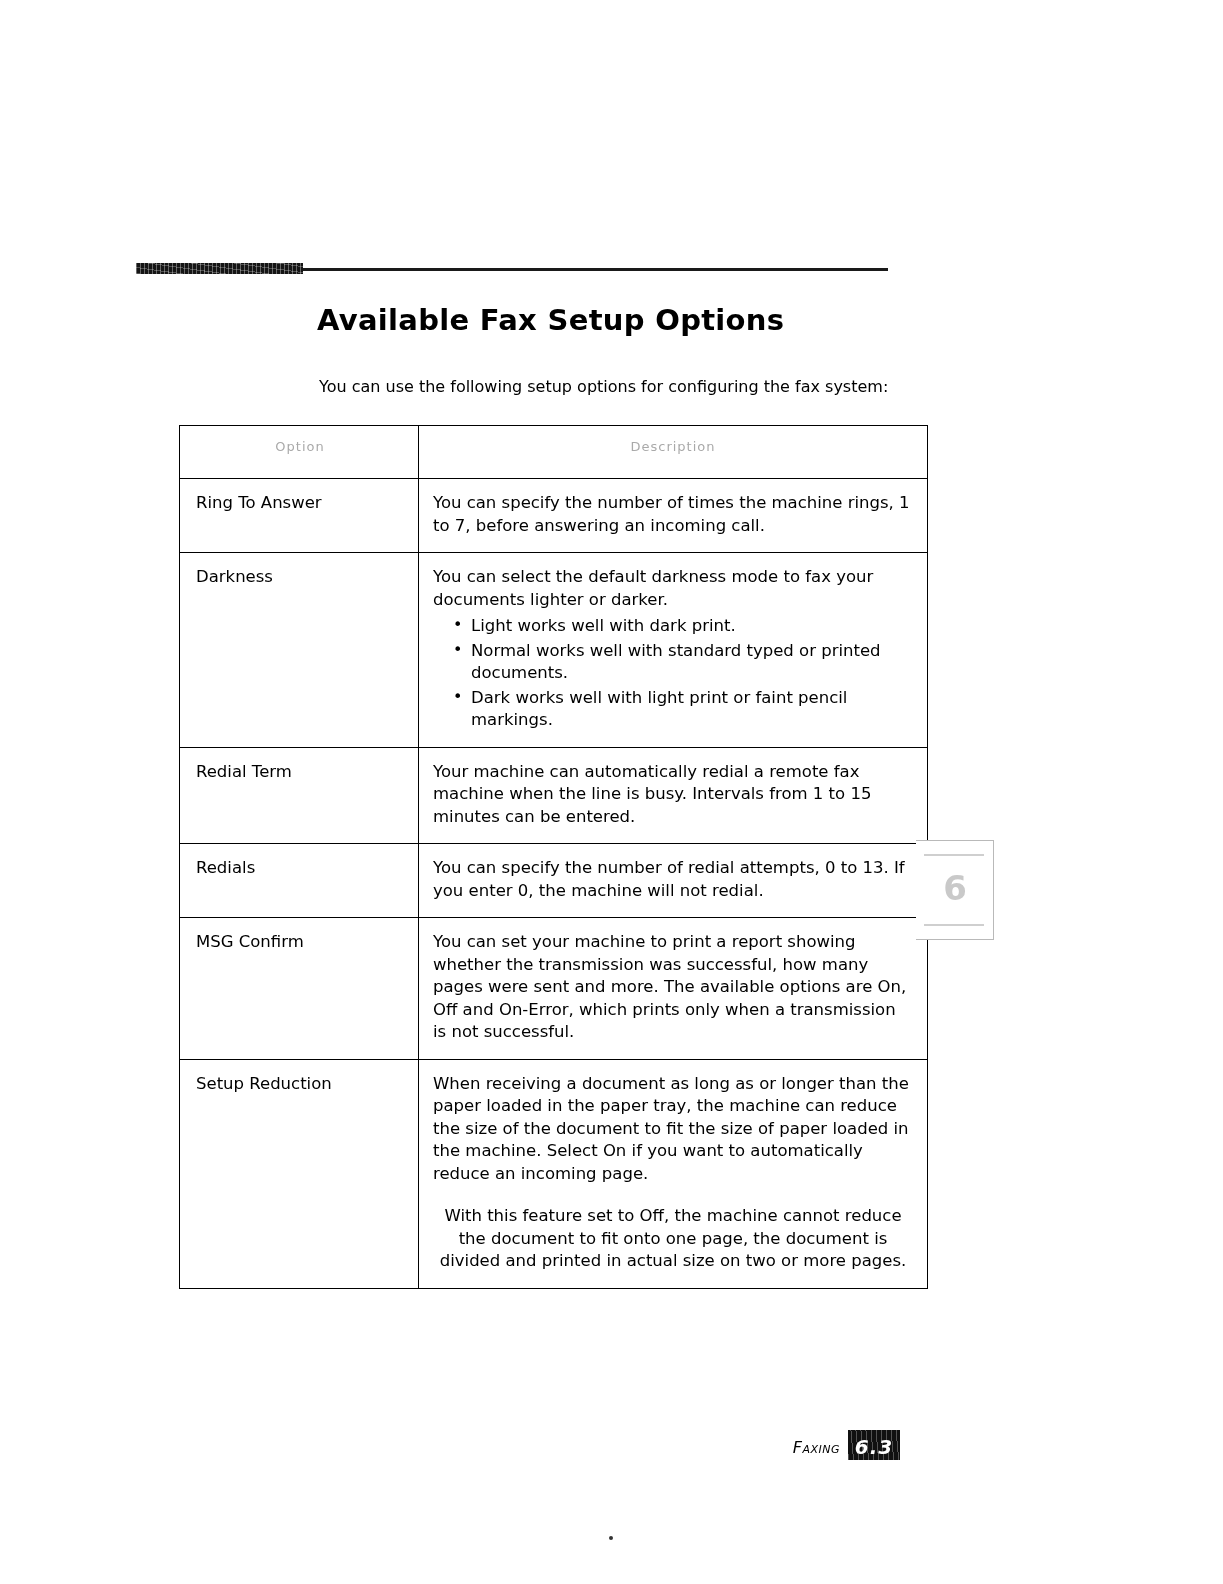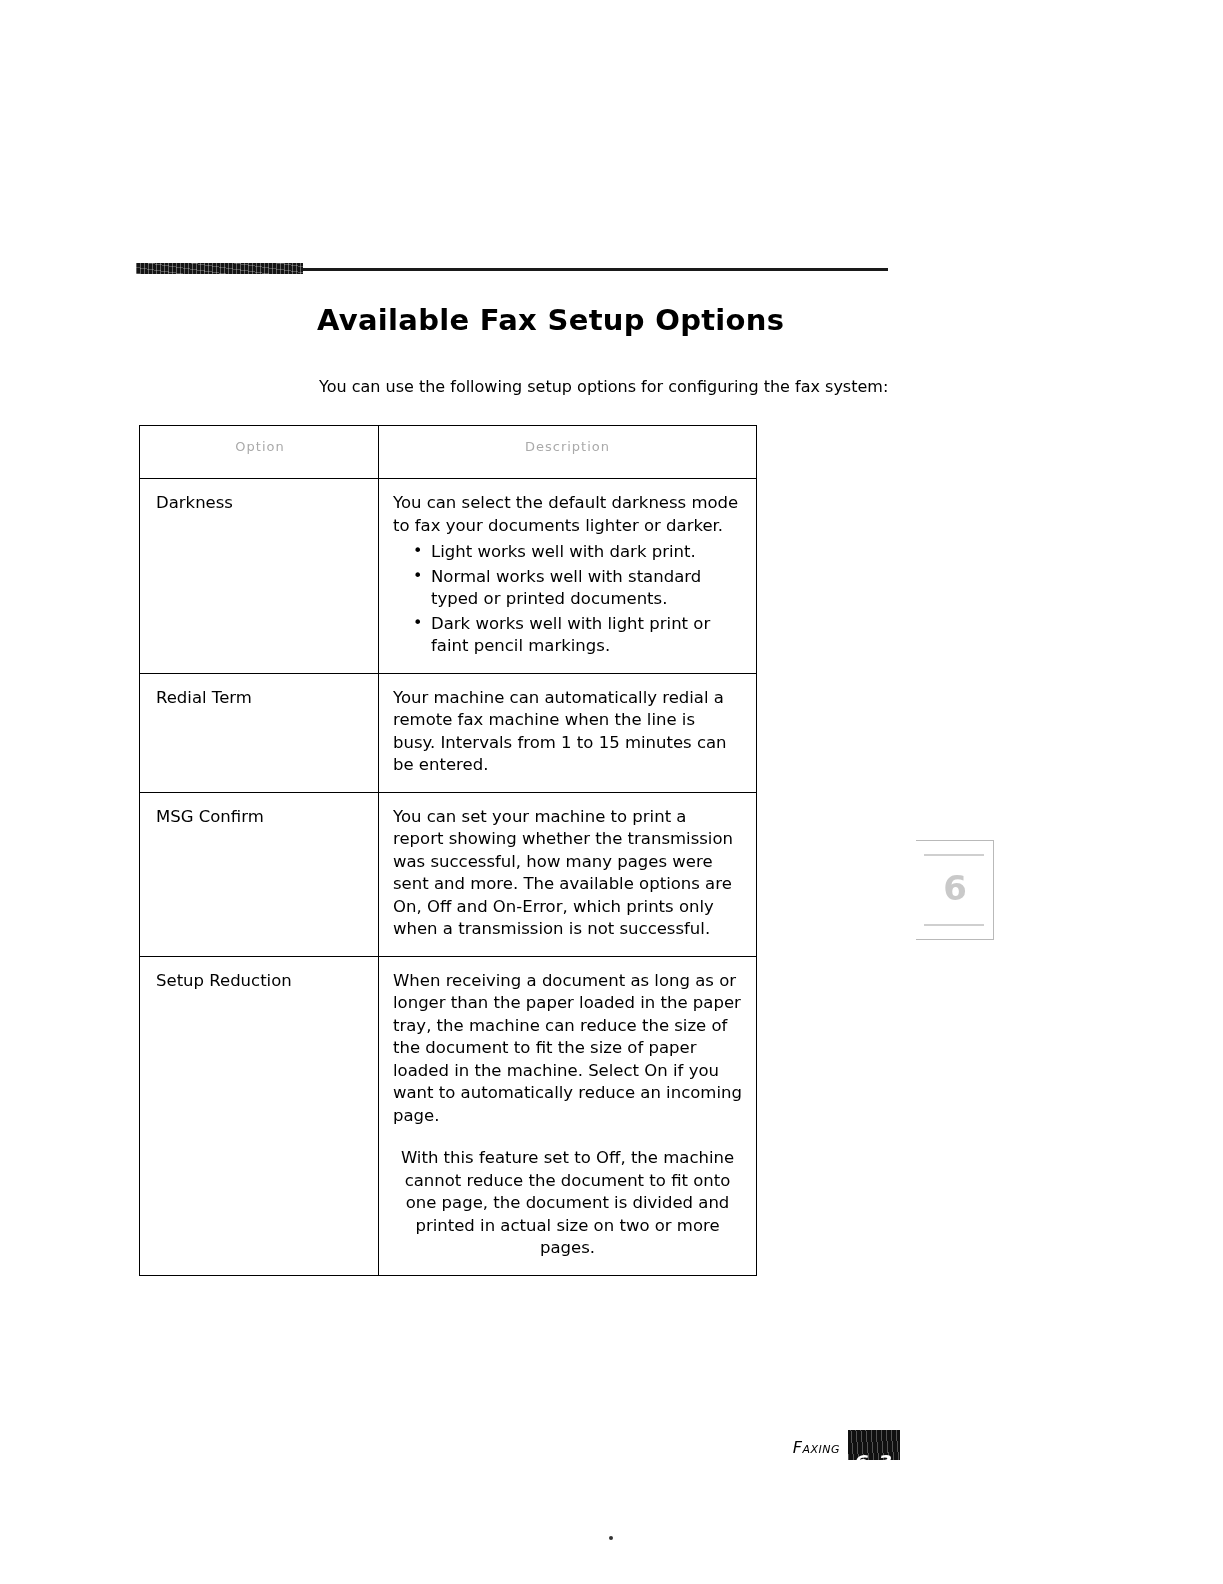--- a/index.html
+++ b/index.html
@@ -64,22 +64,23 @@
 
   
   .tbl-wrap {
     position: absolute;
     left: 139px;
     top: 425px;
     width: 749px;
   }
   table.opts {
     border-collapse: collapse;
-    width: 618px;
+    width: 749px;
     table-layout: fixed;
+    margin-left: 40px;
   }
   table.opts td {
     border: 1.6px solid #000;
     vertical-align: top;
     padding: 13px 14px 15px 14px;
     font-size: 16.5px;
     line-height: 22.5px;
   }
   table.opts td.col-left {
     width: 208px;
@@ -178,21 +179,21 @@
     top: 0;
     width: 52px;
     height: 30px;
     background: #111;
     background-image:
       repeating-linear-gradient(85deg, rgba(255,255,255,0.28) 0 1px, rgba(0,0,0,0) 1px 5px);
   }
   .footer .pagenum {
     position: absolute;
     right: 0;
-    top: 17px;
+    top: 2px;
     width: 52px;
     height: 30px;
     line-height: 30px;
     text-align: center;
     color: #fff;
     font-size: 20px;
     font-weight: bold;
     letter-spacing: 1px;
   }
   .bottom-dot {
@@ -222,37 +223,49 @@
       <tbody id="table-body">
           <tr class="head">
             <td class="col-left">
               <span class="faded faded-center">Option</span>
             </td>
             <td>
               <span class="faded faded-center">Description</span>
             </td>
           </tr>
           <tr>
+            <td class="col-left">Ring To Answer</td>
+            <td>
+              <p class="para">You can specify the number of times the machine rings, 1 to 7, before answering an incoming call.</p>
+            </td>
+          </tr>
+          <tr>
             <td class="col-left">Darkness</td>
             <td>
               <p class="para">You can select the default darkness mode to fax your documents lighter or darker.</p>
               <ul class="bullets">
                 <li><b class="term">Light</b> works well with dark print.</li>
                 <li><b class="term">Normal</b> works well with standard typed or printed documents.</li>
                 <li><b class="term">Dark</b> works well with light print or faint pencil markings.</li>
               </ul>
             </td>
           </tr>
           <tr>
             <td class="col-left">Redial Term</td>
             <td>
               <p class="para">Your machine can automatically redial a remote fax machine when the line is busy. Intervals from 1 to 15 minutes can be entered.</p>
             </td>
           </tr>
           <tr>
+            <td class="col-left">Redials</td>
+            <td>
+              <p class="para">You can specify the number of redial attempts, 0 to 13. If you enter <b class="term">0</b>, the machine will not redial.</p>
+            </td>
+          </tr>
+          <tr>
             <td class="col-left">MSG Confirm</td>
             <td>
               <p class="para">You can set your machine to print a report showing whether the transmission was successful, how many pages were sent and more. The available options are <b class="term">On</b>, <b class="term">Off</b> and <b class="term">On-Error</b>, which prints only when a transmission is not successful.</p>
             </td>
           </tr>
           <tr>
             <td class="col-left">Setup Reduction</td>
             <td>
               <p class="para">When receiving a document as long as or longer than the paper loaded in the paper tray, the machine can reduce the size of the document to fit the size of paper loaded in the machine. Select <b class="term">On</b> if you want to automatically reduce an incoming page.</p>
               <p class="para">With this feature set to <b class="term">Off</b>, the machine cannot reduce the document to fit onto one page, the document is divided and printed in actual size on two or more pages.</p>

